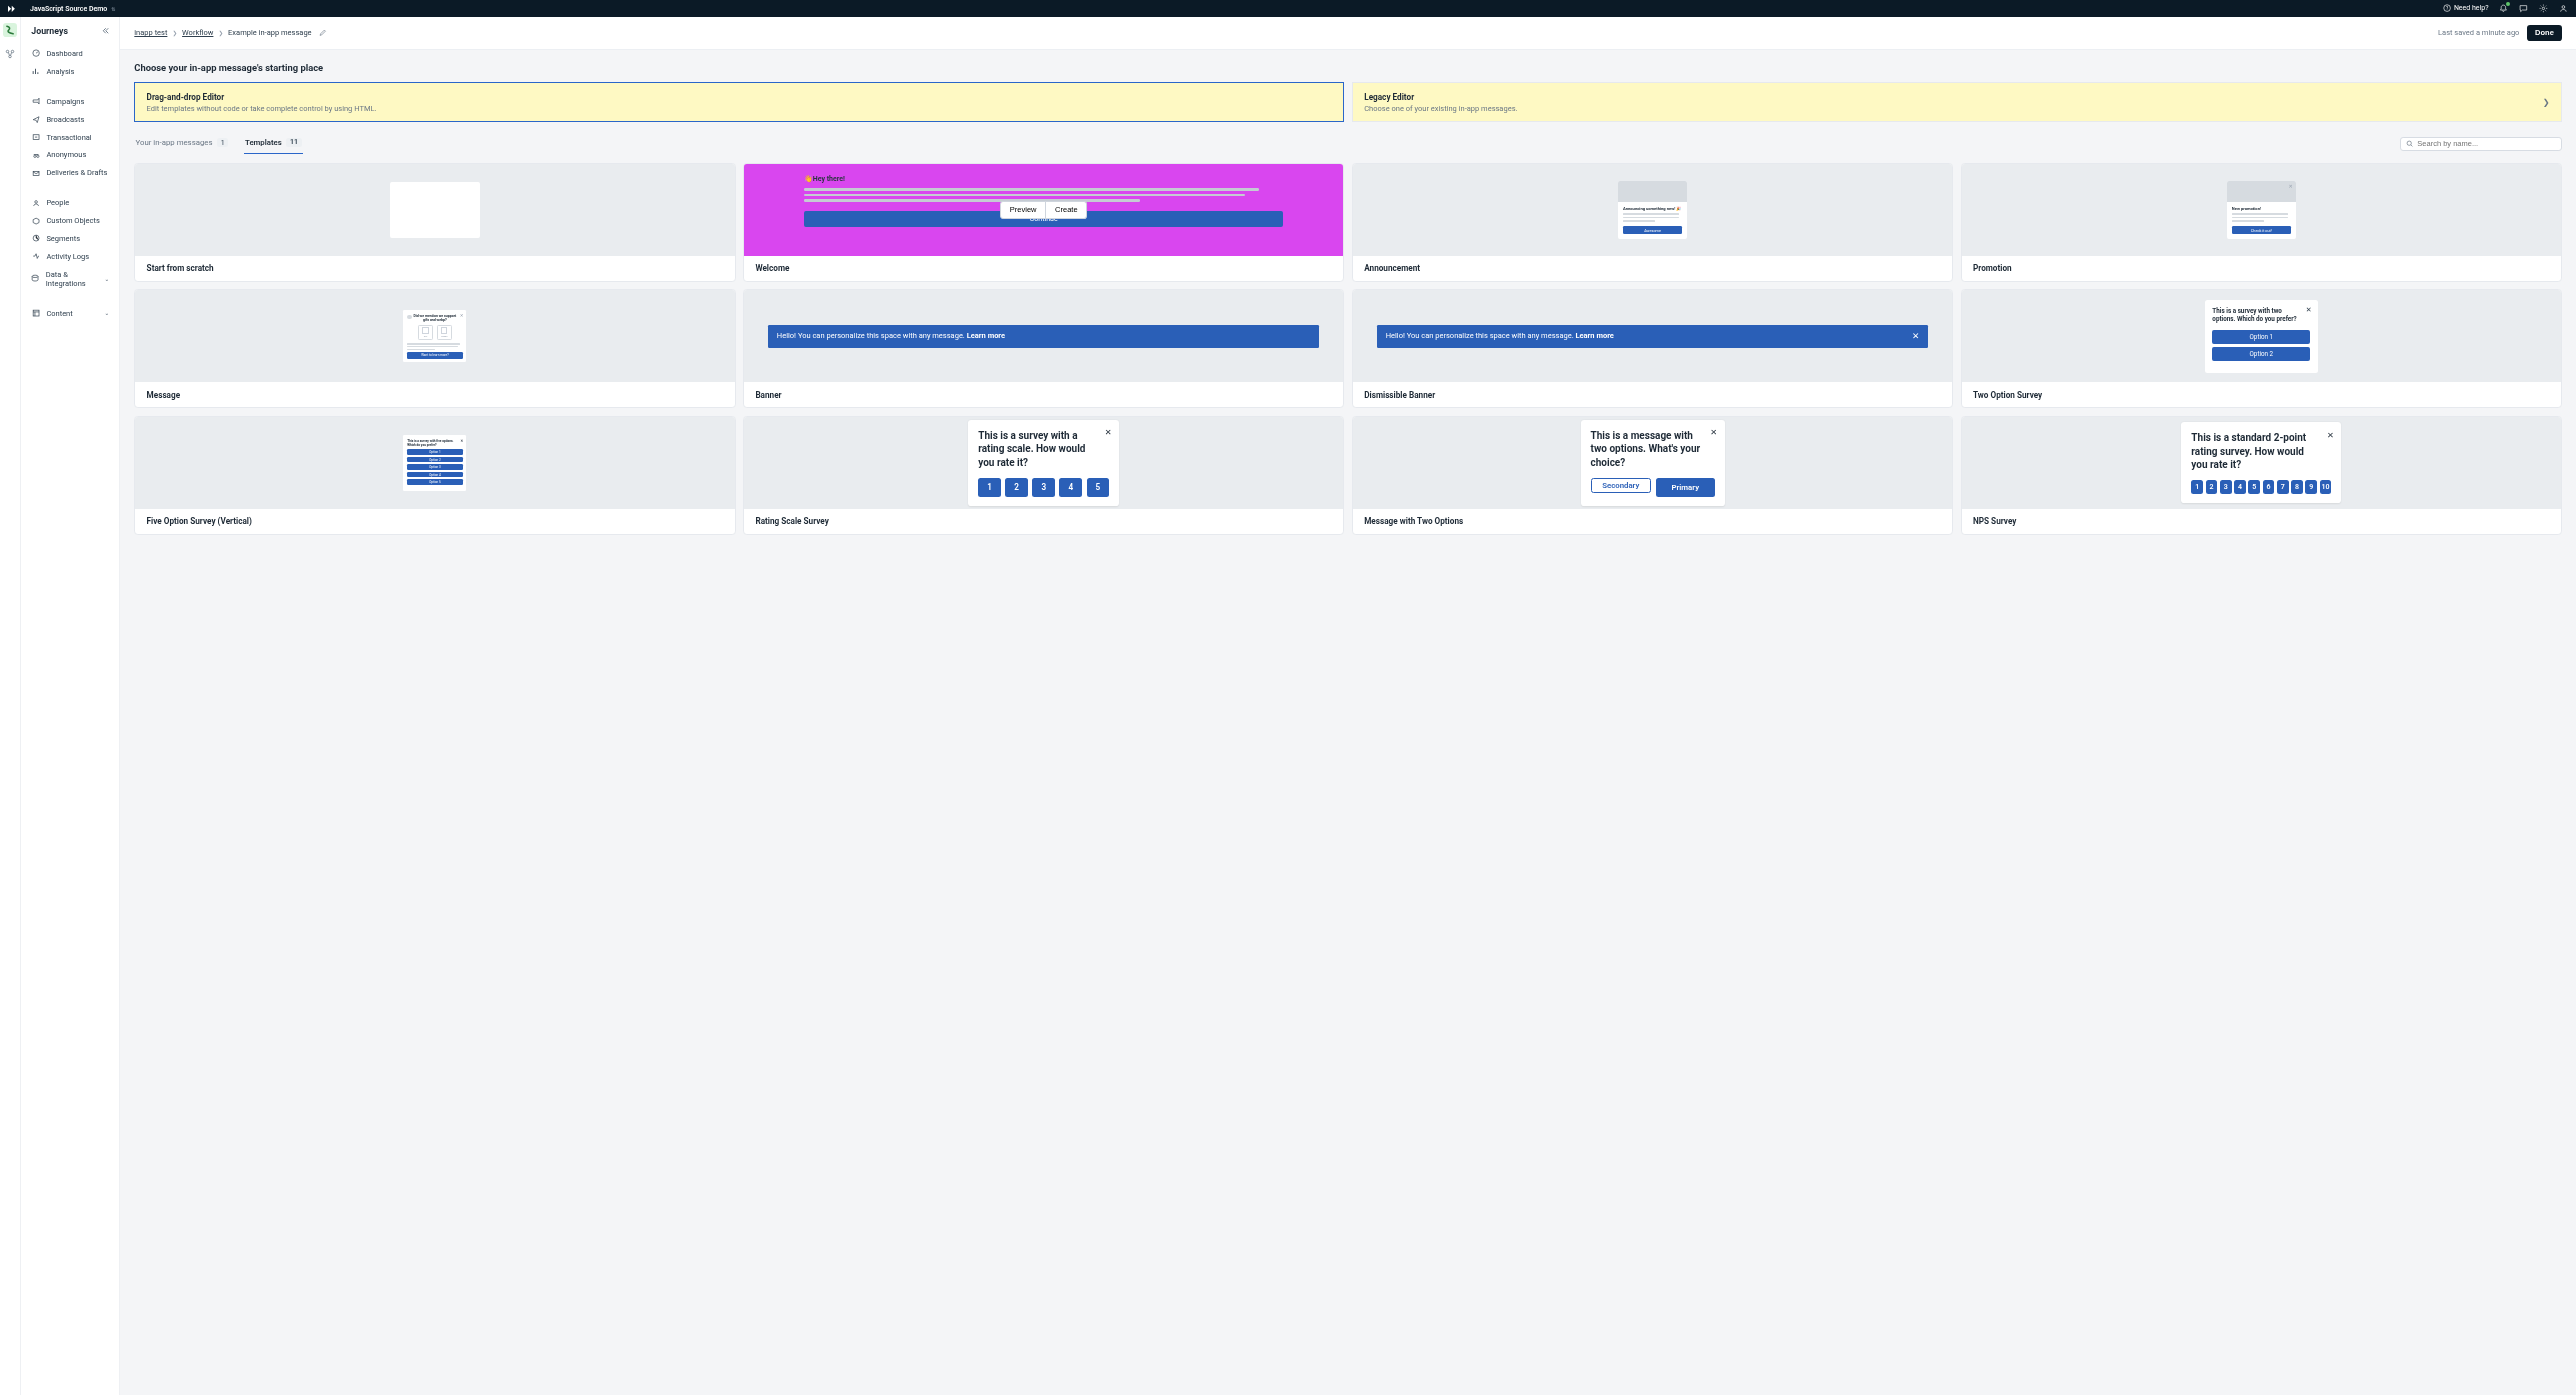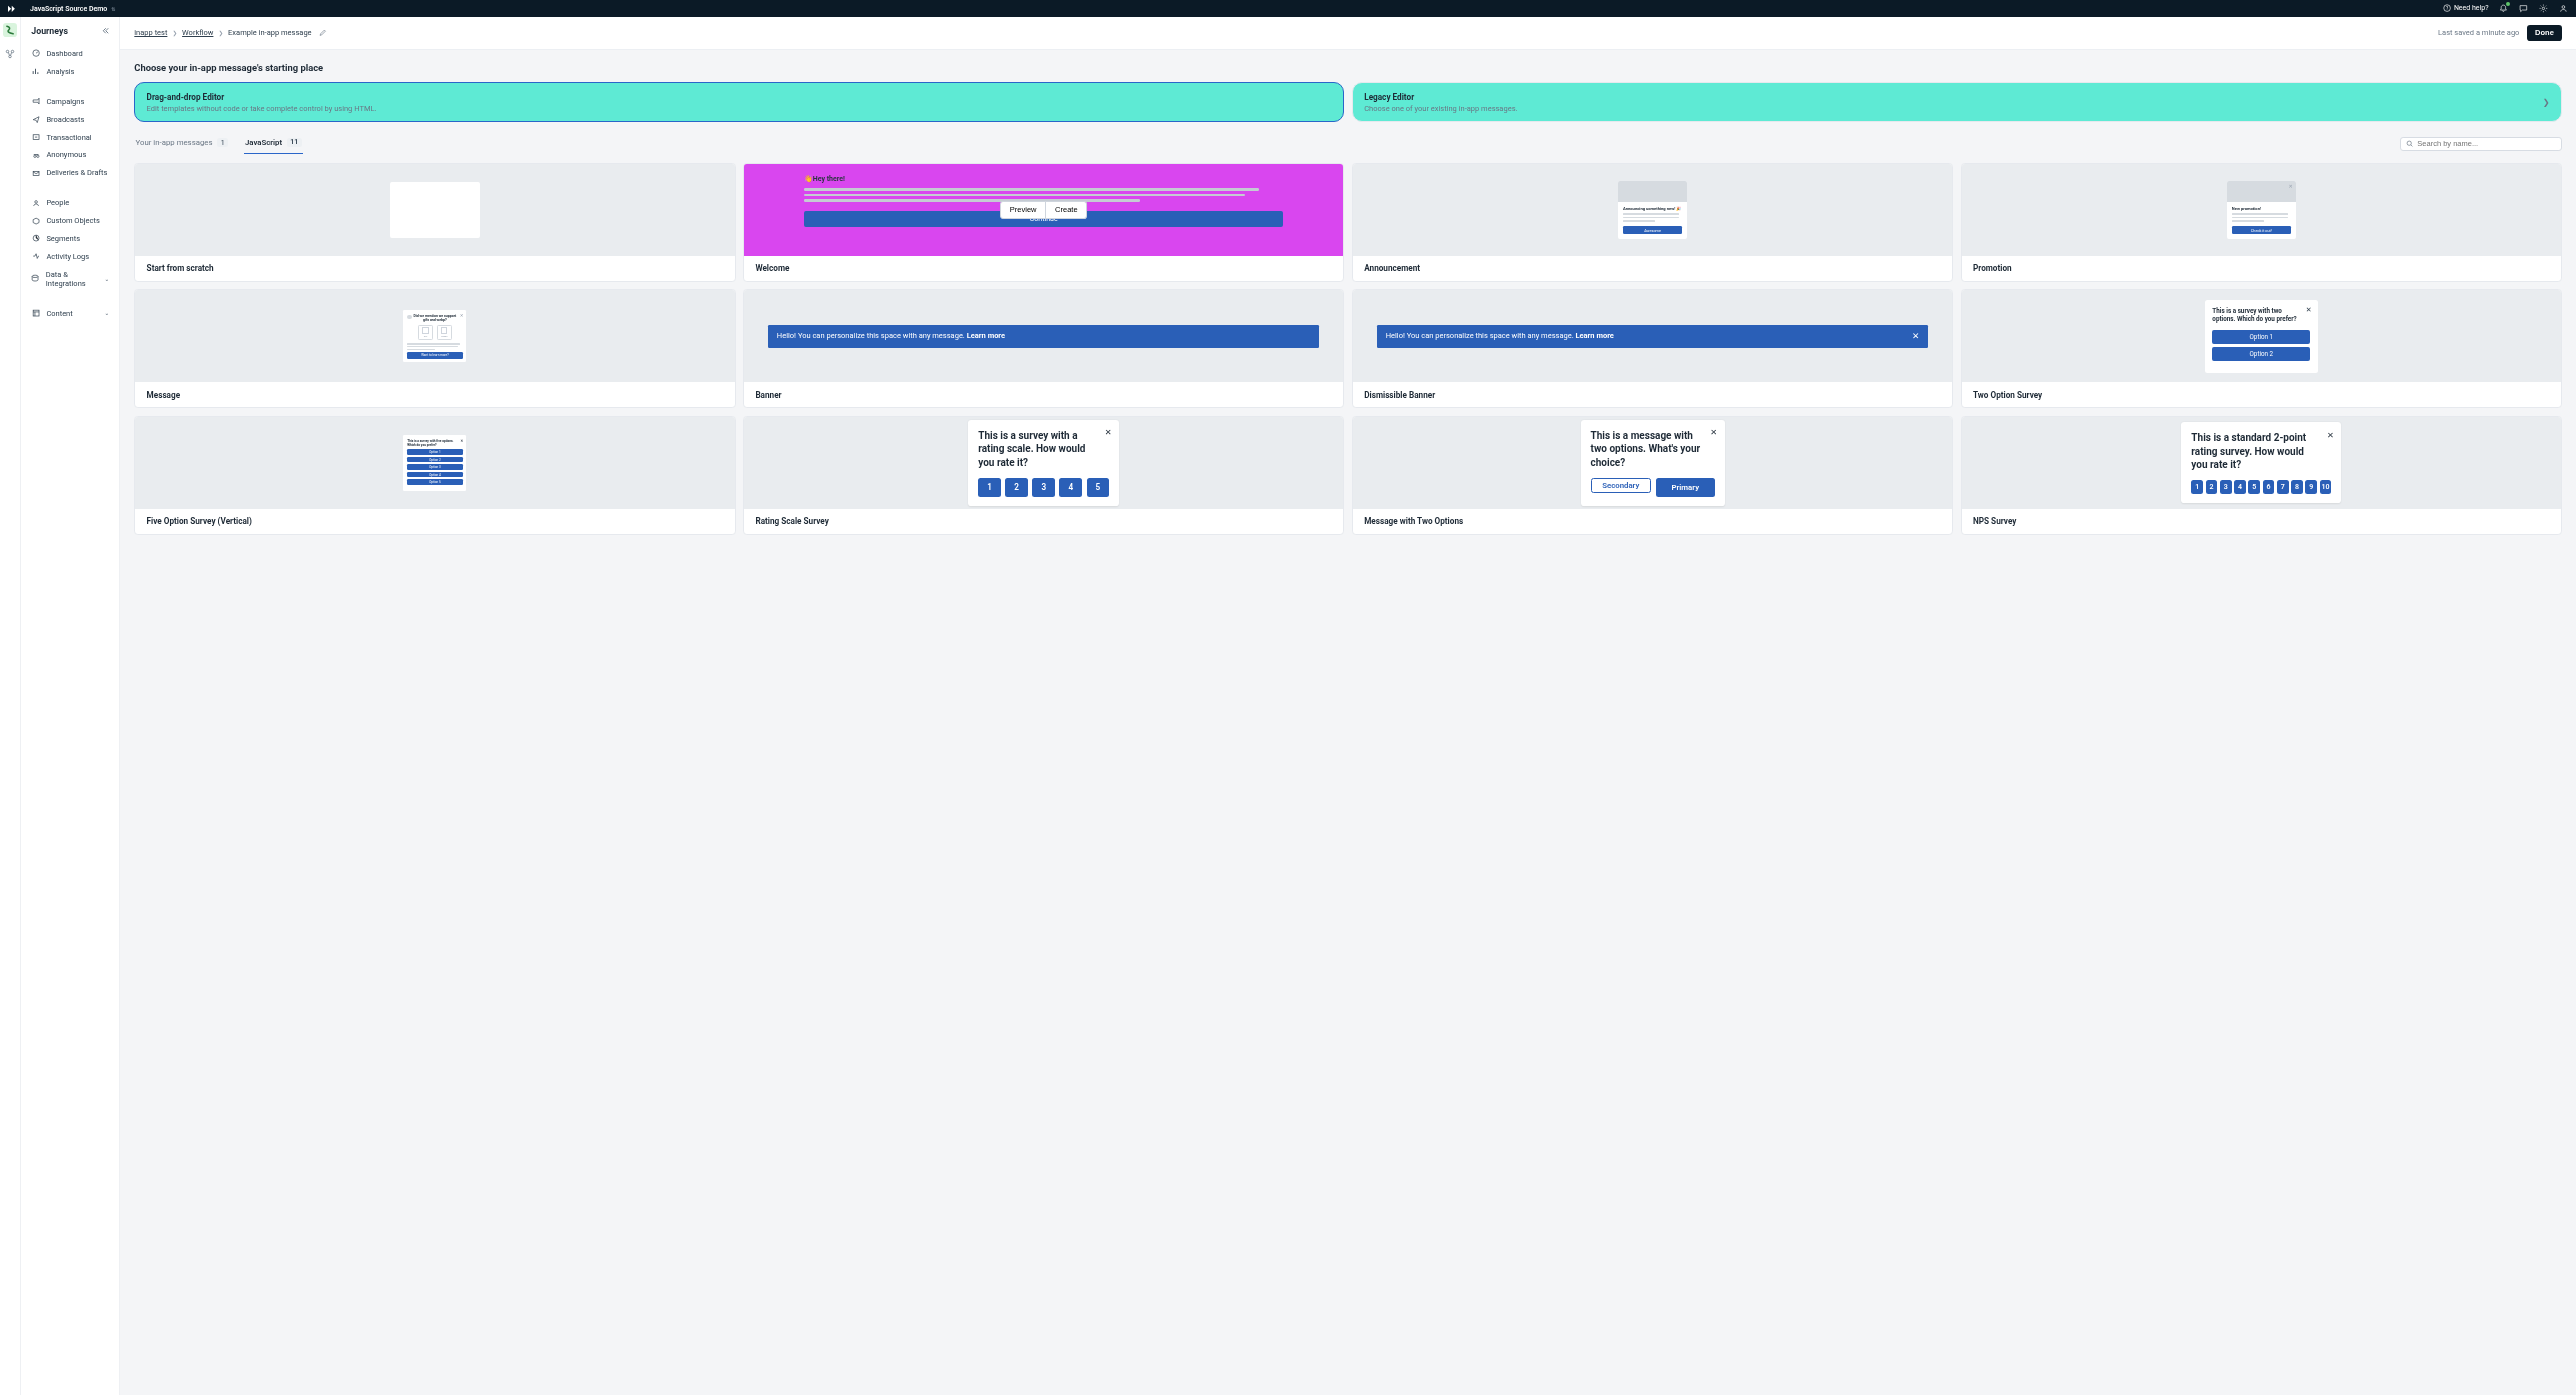--- a/index.html
+++ b/index.html
@@ -36,21 +36,21 @@
 .crumb-nolink { font-size: 7.5px; color: #30404f; }
 .crumb-sep { color: #9aa4b1; font-size: 5.6px; }
 .edit-ico { color: #6a7785; margin-left: 2.5px; }
 .page-hdr .rhs { margin-left: auto; display: flex; align-items: center; gap: 7.5px; }
 .saved { font-size: 7.5px; color: #6a7785; }
 .donebtn { background: #0b1a26; color: #fff; border: none; border-radius: 3.1px; padding: 3.8px 8.2px; font-size: 7.5px; font-weight: 600; }
 
 .content { padding: 12.6px 14px 25px; }
 .heading { font-size: 9.4px; font-weight: 700; margin-bottom: 8.8px; }
 .editor-row { display: flex; gap: 7.5px; margin-bottom: 11.3px; }
-.editor-card { flex: 1; background: #5eead4; border-radius: 10px; padding: 8.8px 11.3px; display: flex; align-items: center; }
+.editor-card { flex: 1; background: #fef9c3; border-radius: 0; padding: 8.8px 11.3px; display: flex; align-items: center; }
 .editor-card.selected { border: 0.9px solid #2a66c9; }
 .editor-card.legacy { border: 0.6px solid #e6e9ee; }
 .editor-card .ttl { font-size: 8.2px; font-weight: 700; margin-bottom: 1.9px; }
 .editor-card .sub { font-size: 7.5px; color: #6a7785; }
 .editor-card .arrow { margin-left: auto; color: #6a7785; }
 
 .tabs-row { display: flex; align-items: center; margin-bottom: 8.8px; }
 .tab { font-size: 7.8px; color: #6a7785; padding: 3.8px 1.3px 6.3px; margin-right: 14px; display: flex; align-items: center; gap: 4.4px; cursor: pointer; }
 .tab.active { color: #1e2a36; font-weight: 600; border-bottom: 1.3px solid #2a66c9; }
 .tab .count { background: #edf0f3; border-radius: 2.5px; padding: 0.6px 3.8px; font-size: 7px; color: #30404f; }
@@ -373,21 +373,21 @@
           <span class="arrow">❯</span>
         </div>
       </div>
 
       <div class="tabs-row">
         <div class="tab">
           <span>Your in-app messages</span>
           <span class="count">1</span>
         </div>
         <div class="tab active">
-          <span>JavaScript</span>
+          <span>Templates</span>
           <span class="count">11</span>
         </div>
         <div class="search">
           <svg width="7.5" height="7.5" viewBox="0 0 14 14">
               <circle cx="6" cy="6" r="4" fill="none" stroke="#6a7785" stroke-width="1.3"></circle>
               <path d="M9 9l3 3" stroke="#6a7785" stroke-width="1.3"></path>
             </svg>
           <input type="text" placeholder="Search by name..." style="">
         </div>
       </div>

